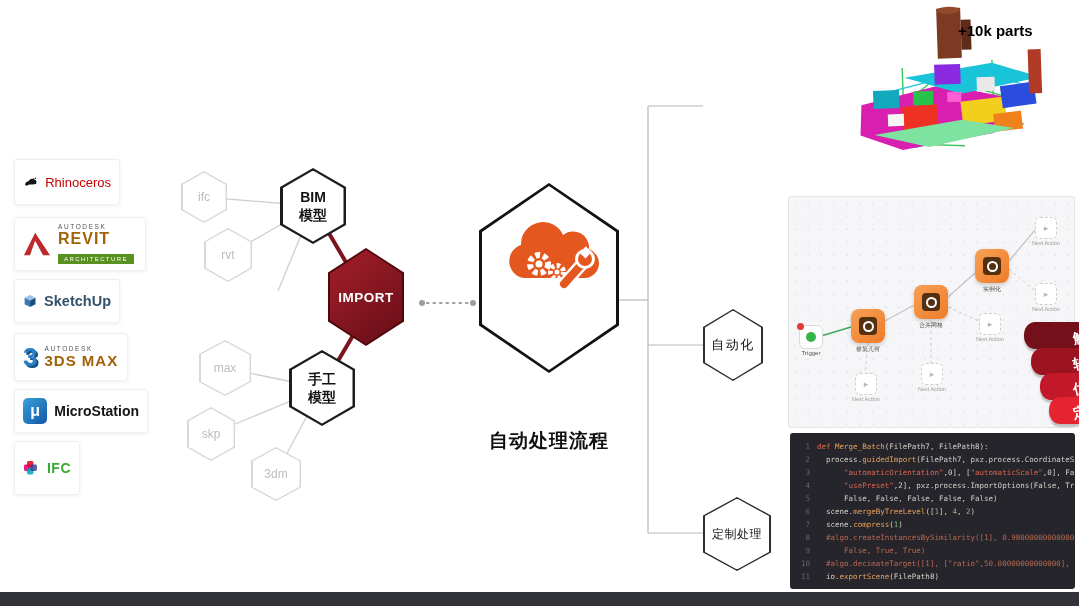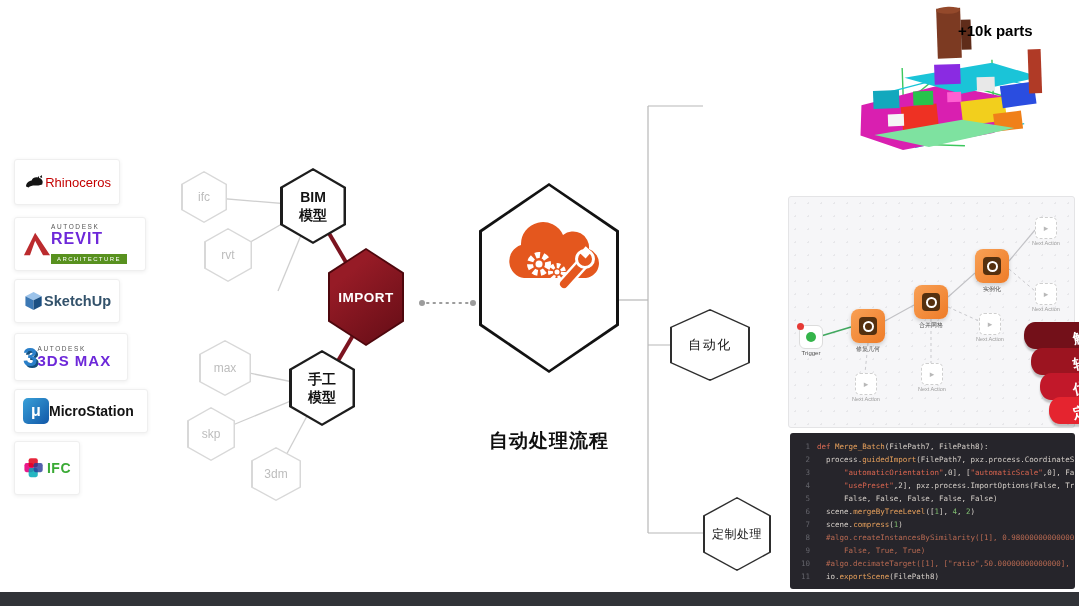--- a/index.html
+++ b/index.html
@@ -5,24 +5,24 @@
   html,body{margin:0;padding:0;background:#fff;}
   .slide{position:relative;width:1079px;height:606px;background:#ffffff;overflow:hidden;
          font-family:"Liberation Sans","DejaVu Sans",sans-serif;}
 
   
   .heading{position:absolute;left:38px;top:24px;width:660px;font-size:21.5px;line-height:38px;
            color:#1b1b1b;font-weight:500;letter-spacing:.5px;}
 
   
   .logo-box{position:absolute;background:#fff;border:1px solid #efefef;border-radius:3px;
-            box-shadow:0 1px 4px rgba(0,0,0,.07);display:flex;align-items:center;
+            box-shadow:0 1px 4px rgba(0,0,0,.07);display:flex;align-items:center;gap:7px;
             padding:16px 8px;box-sizing:border-box;}
   .logo-text-sm{font-size:6.5px;letter-spacing:1.6px;color:#555;}
-  .logo-text-lg{font-size:16px;font-weight:700;color:#6d28d9;letter-spacing:1px;line-height:17px;}
+  .logo-text-lg{font-size:16px;font-weight:700;color:#a16207;letter-spacing:1px;line-height:17px;}
   .logo-bar{background:#58911f;color:#fff;font-size:6px;letter-spacing:1.4px;padding:2px 6px;margin-top:2px;display:inline-block;}
   .rhino-label{color:#c40000;font-size:13px;font-weight:500;}
   .sketchup-label{color:#33526b;font-size:14.5px;font-weight:700;}
   .micro-label{color:#141414;font-size:14px;font-weight:600;}
   .micro-icon{width:26px;height:26px;border-radius:5px;background:linear-gradient(135deg,#39a0d8,#1258a8);
               color:#fff;font-size:16px;font-weight:700;display:flex;align-items:center;justify-content:center;}
   .max-icon{font-size:26px;font-weight:800;color:#2a7fc9;text-shadow:2px 2px 0 #14507e;line-height:26px;}
   .ifc-label{color:#3aaa35;font-size:14px;font-weight:800;letter-spacing:.5px;}
 
   
@@ -241,21 +241,21 @@
       <span>转换</span>
     </div>
   <div class="band" style="top:373px;width:98px;margin-left:549px;background:#c2182a;">
       <span>优化</span>
     </div>
   <div class="band" style="top:397px;width:80px;margin-left:549px;background:#e5242f;">
       <span>定制</span>
     </div>
   <div class="pipeline-caption">自动处理流程</div>
 
-  <div class="hex out-hex" style="left:670px;top:309px;width:80px;height:72px;">
+  <div class="hex out-hex" style="left:703px;top:309px;width:60px;height:72px;">
     <div class="hx-border"></div>
     <div class="hx-fill"></div>
     <span class="hx-label">自动化</span>
   </div>
   <div class="hex out-hex" style="left:703px;top:497px;width:68px;height:74px;font-size:12px;letter-spacing:.5px;">
     <div class="hx-border"></div>
     <div class="hx-fill"></div>
     <span class="hx-label">定制处理</span>
   </div>
 

